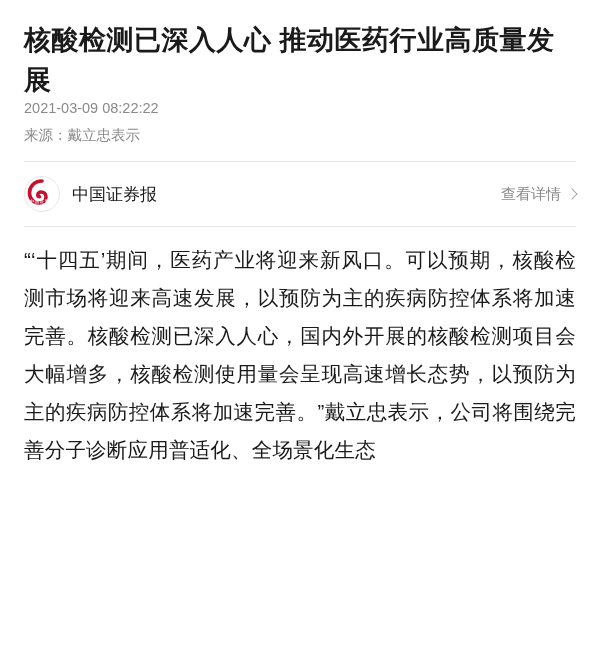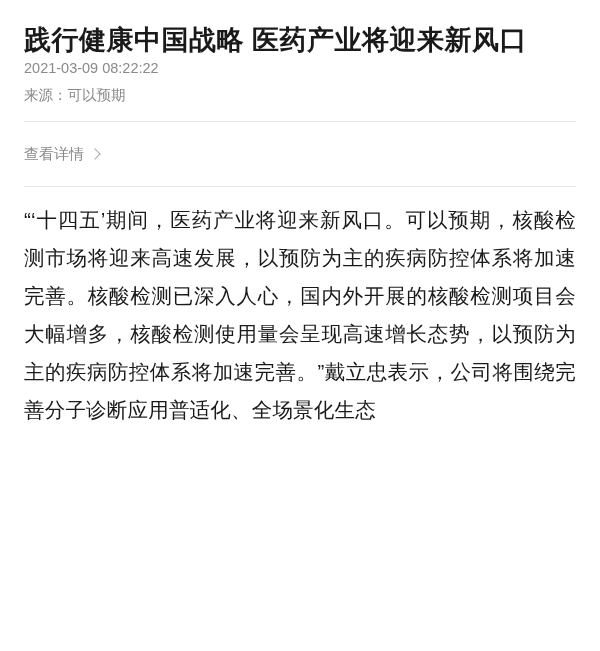--- a/index.html
+++ b/index.html
@@ -127,31 +127,41 @@
     color: #1a1a1a;
     text-align: justify;
     letter-spacing: 0.2px;
   }
 </style>
 </head>
 <body>
 
 <div class="page">
 
-  <h1 class="article-title">践行健康中国战略 医药产业将迎来新风口</h1>
+  <h1 class="article-title">核酸检测已深入人心 推动医药行业高质量发展</h1>
 
   <div class="meta-row">
     <span class="meta-left">2021-03-09 08:22:22</span>
   </div>
 
-  <div class="source-line">来源：可以预期</div>
+  <div class="source-line">来源：戴立忠表示</div>
 
   <div class="divider"></div>
 
   <div class="publisher-row">
+    <div class="publisher-left">
+      <span class="pub-logo">
+        <svg class="swirl" viewBox="0 0 30 30" xmlns="http://www.w3.org/2000/svg" aria-hidden="true">
+          <circle cx="15" cy="15" r="14" fill="#ffffff"></circle>
+          <path d="M15 2 C7.5 2 2.5 7.5 2.5 14 C2.5 20 7 24 12 24 C16 24 19 21.5 19 18 C19 15 16.8 13 14.2 13 C12.2 13 10.8 14.2 10.8 15.8 C10.8 17 11.6 17.8 12.6 17.8" fill="none" stroke="#c8102e" stroke-width="3.6" stroke-linecap="round"></path>
+        </svg>
+        <span class="badge-text">中国证券报</span>
+      </span>
+      <span class="pub-name">中国证券报</span>
+    </div>
     <div class="publisher-right">
       <span>查看详情</span>
       <span class="chevron"></span>
     </div>
   </div>
 
   <div class="divider2"></div>
 
   <p class="body-text">“‘十四五’期间，医药产业将迎来新风口。可以预期，核酸检测市场将迎来高速发展，以预防为主的疾病防控体系将加速完善。核酸检测已深入人心，国内外开展的核酸检测项目会大幅增多，核酸检测使用量会呈现高速增长态势，以预防为主的疾病防控体系将加速完善。”戴立忠表示，公司将围绕完善分子诊断应用普适化、全场景化生态</p>
 

